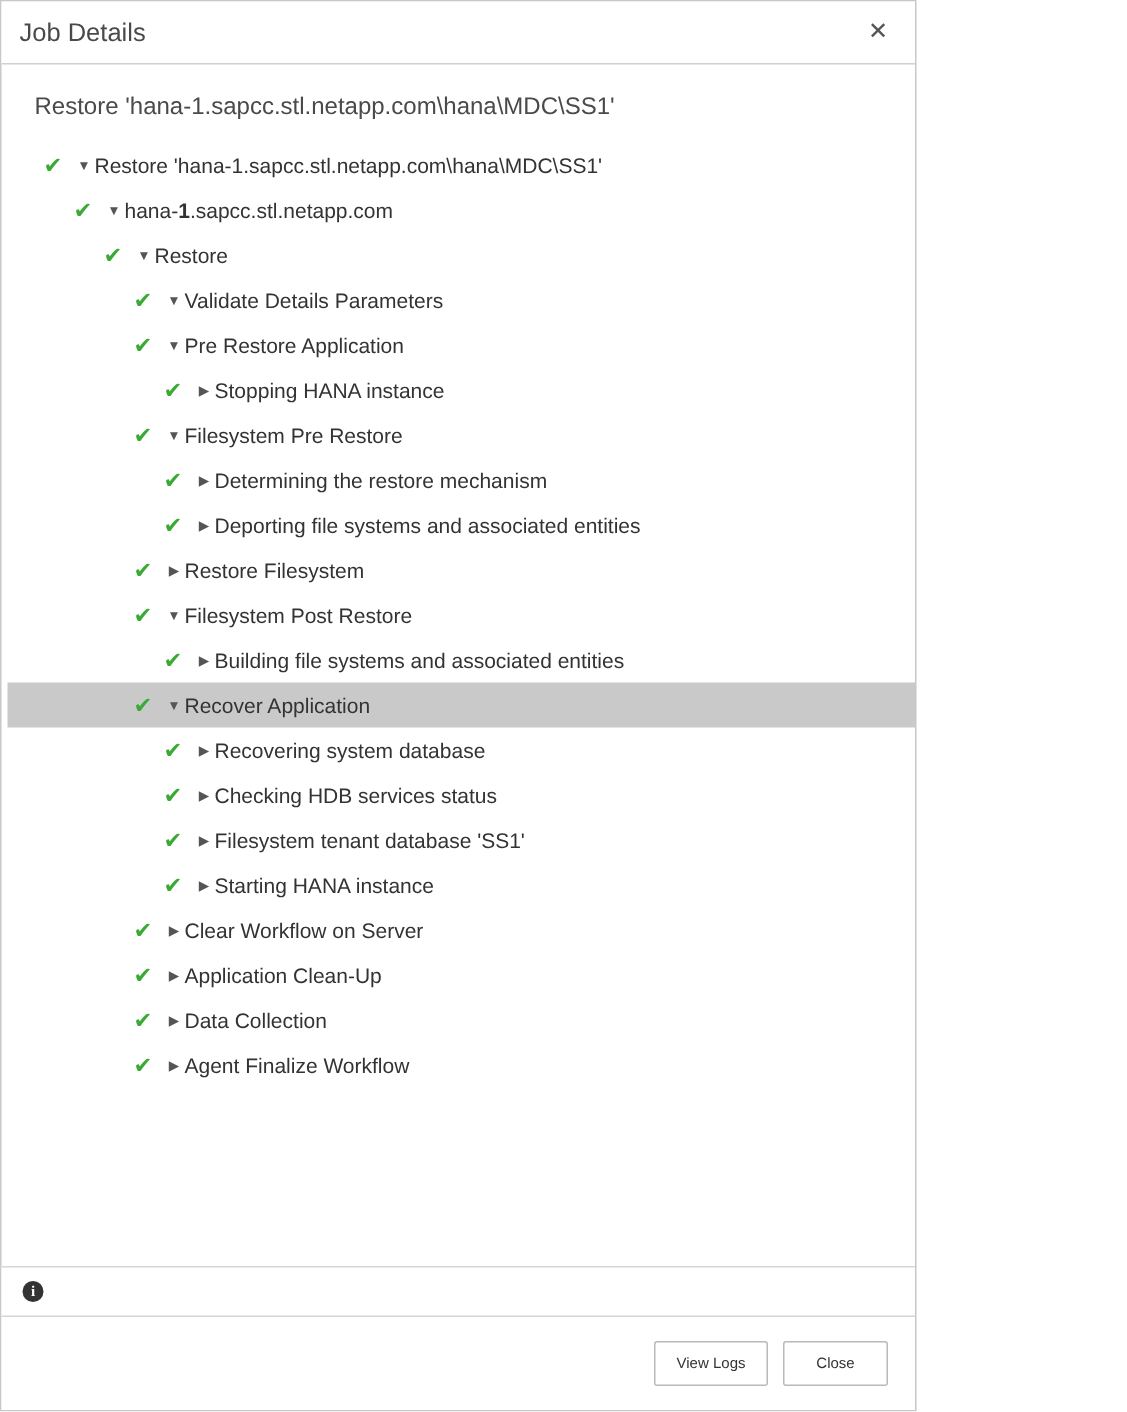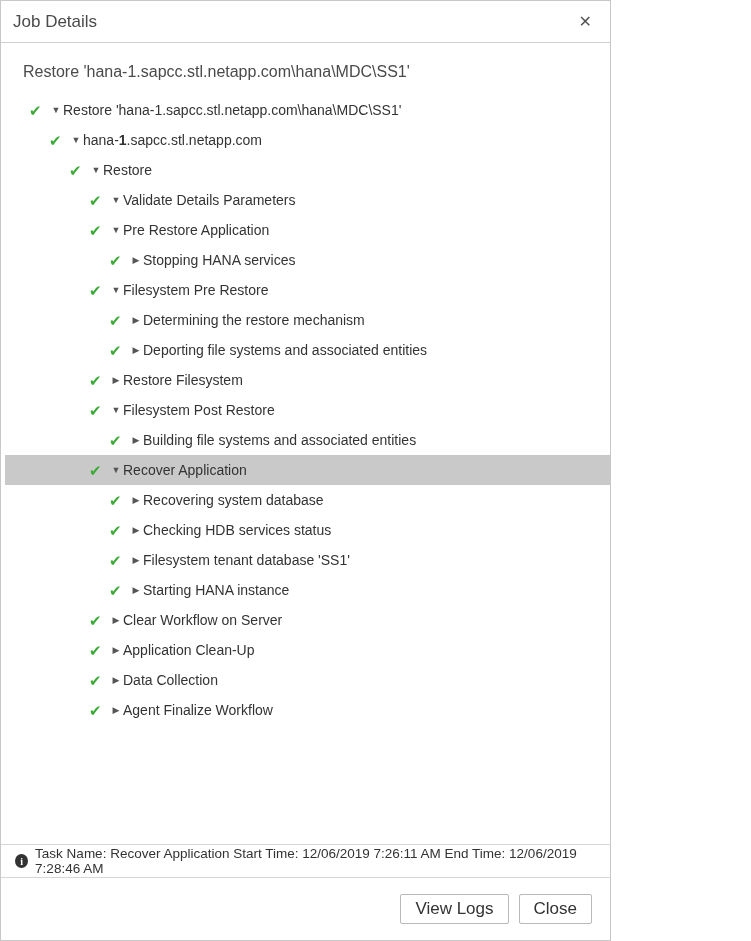--- a/index.html
+++ b/index.html
@@ -146,21 +146,21 @@
     justify-content: flex-end;
     padding-right: 18px;
     gap: 10px;
     box-sizing: border-box;
     background: #ffffff;
   }
   .btn {
     min-width: 70px;
     height: 30px;
     padding: 0 14px;
-    font-size: 17px;
+    font-size: 10px;
     font-family: "Liberation Sans", sans-serif;
     border: 1px solid #b9b9b9;
     background: #ffffff;
     color: #333333;
     border-radius: 2px;
     cursor: pointer;
   }
   .btn.disabled {
     color: #b0b0b0;
     border-color: #d8d8d8;
@@ -201,21 +201,21 @@
           <span class="label">Validate Details Parameters</span>
         </li>
         <li class="node" style="padding-left: 84px;">
           <span class="check">✔</span>
           <span class="caret">▼</span>
           <span class="label">Pre Restore Application</span>
         </li>
         <li class="node" style="padding-left: 104px;">
           <span class="check">✔</span>
           <span class="caret">▶</span>
-          <span class="label">Stopping HANA services</span>
+          <span class="label">Stopping HANA instance</span>
         </li>
         <li class="node" style="padding-left: 84px;">
           <span class="check">✔</span>
           <span class="caret">▼</span>
           <span class="label">Filesystem Pre Restore</span>
         </li>
         <li class="node" style="padding-left: 104px;">
           <span class="check">✔</span>
           <span class="caret">▶</span>
           <span class="label">Determining the restore mechanism</span>
@@ -283,21 +283,20 @@
         <li class="node" style="padding-left: 84px;">
           <span class="check">✔</span>
           <span class="caret">▶</span>
           <span class="label">Agent Finalize Workflow</span>
         </li>
       </ul>
   </div>
 
   <div class="status-bar">
     <i class="info-icon">i</i>
-    <span class="status-text">Task Name: Recover Application Start Time: 12/06/2019 7:26:11 AM End Time: 12/06/2019 7:28:46 AM</span>
   </div>
 
   <div class="buttonbar">
     <button class="btn">View Logs</button>
     <button class="btn">Close</button>
   </div>
 
 </div>
 
 </body></html>

